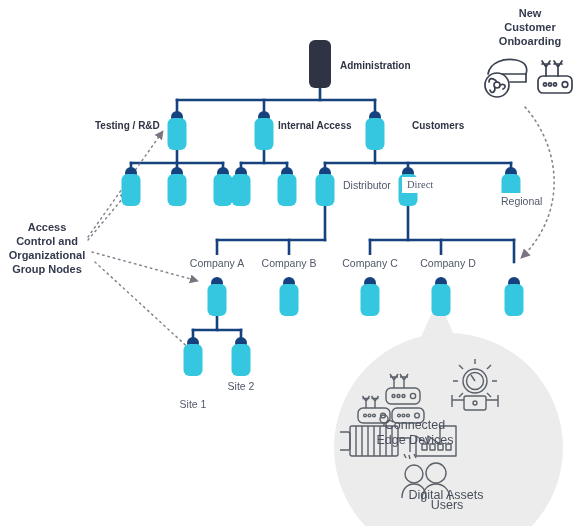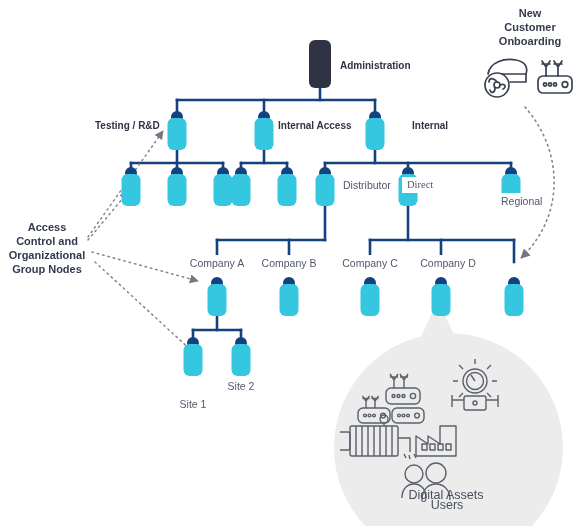--- a/index.html
+++ b/index.html
@@ -178,20 +178,22 @@
       <rect x="106" y="104" width="5" height="6"></rect>
 
       <path d="M62,158 C62,148 68,144 74,144 C80,144 86,148 86,158"></path>
       <circle cx="74" cy="134" r="9"></circle>
       <path d="M82,160 C82,149 89,144 96,144 C103,144 110,149 110,160"></path>
       <circle cx="96" cy="133" r="10"></circle>
     </g>
   </svg>
 
   <div class="ctext" style="left:355px;top:418px;width:120px;">
+    <div>Connected</div>
+    <div>Edge Devices</div>
   </div>
   <div class="ctext" style="left:446px;top:448px;transform:translateX(-50%);margin-top:40px;">Digital Assets</div>
   <div class="ctext" style="left:447px;top:498px;transform:translateX(-50%);">Users</div>
 
   <div class="node root" style="left:309px;top:40px;width:22px;height:48px;">
 
     <div class="body"></div>
   </div>
   <div class="lbl bold" style="left:340px;top:60px;">Administration</div>
 
@@ -204,21 +206,21 @@
   <div class="node" style="left:254px;top:111px;width:20px;height:40px;">
     <div class="cap"></div>
     <div class="body"></div>
   </div>
   <div class="lbl bold" style="left:278px;top:120px;">Internal Access</div>
 
   <div class="node" style="left:365px;top:111px;width:20px;height:40px;">
     <div class="cap"></div>
     <div class="body"></div>
   </div>
-  <div class="lbl bold" style="left:412px;top:120px;">Internal</div>
+  <div class="lbl bold" style="left:412px;top:120px;">Customers</div>
 
   <div class="node" style="left:121px;top:167px;width:20px;height:40px;">
     <div class="cap"></div>
     <div class="body"></div>
   </div>
   <div class="node" style="left:167px;top:167px;width:20px;height:40px;">
     <div class="cap"></div>
     <div class="body"></div>
   </div>
   <div class="node" style="left:213px;top:167px;width:20px;height:40px;">

